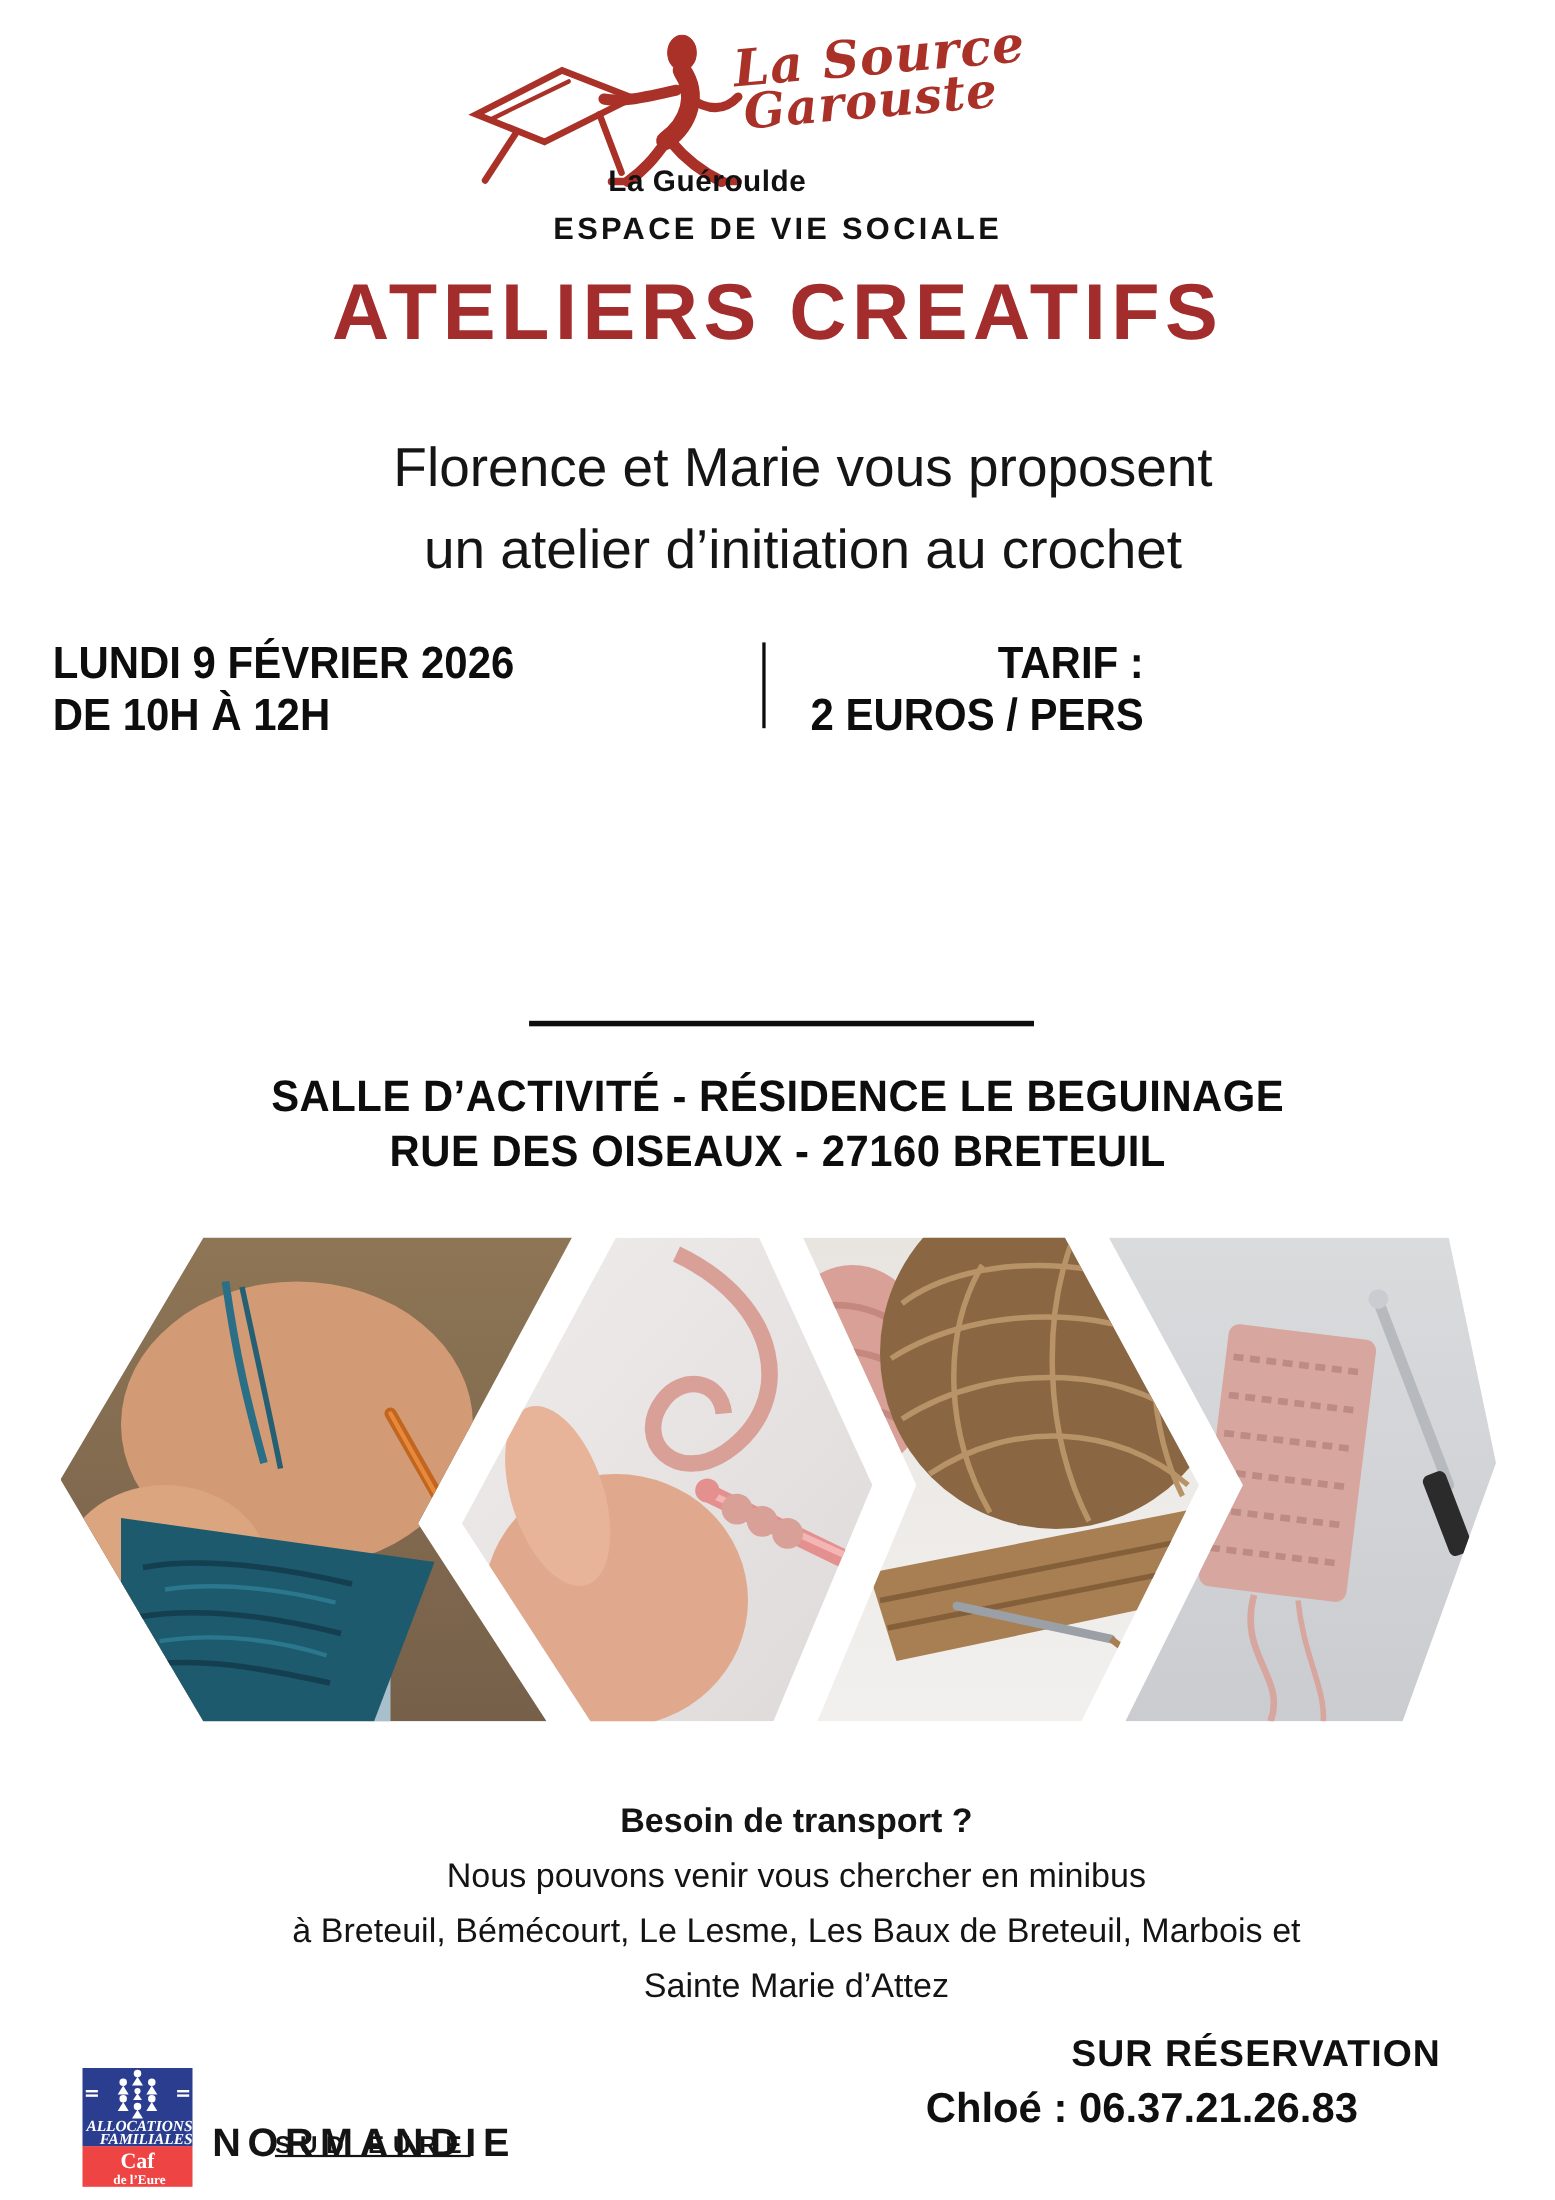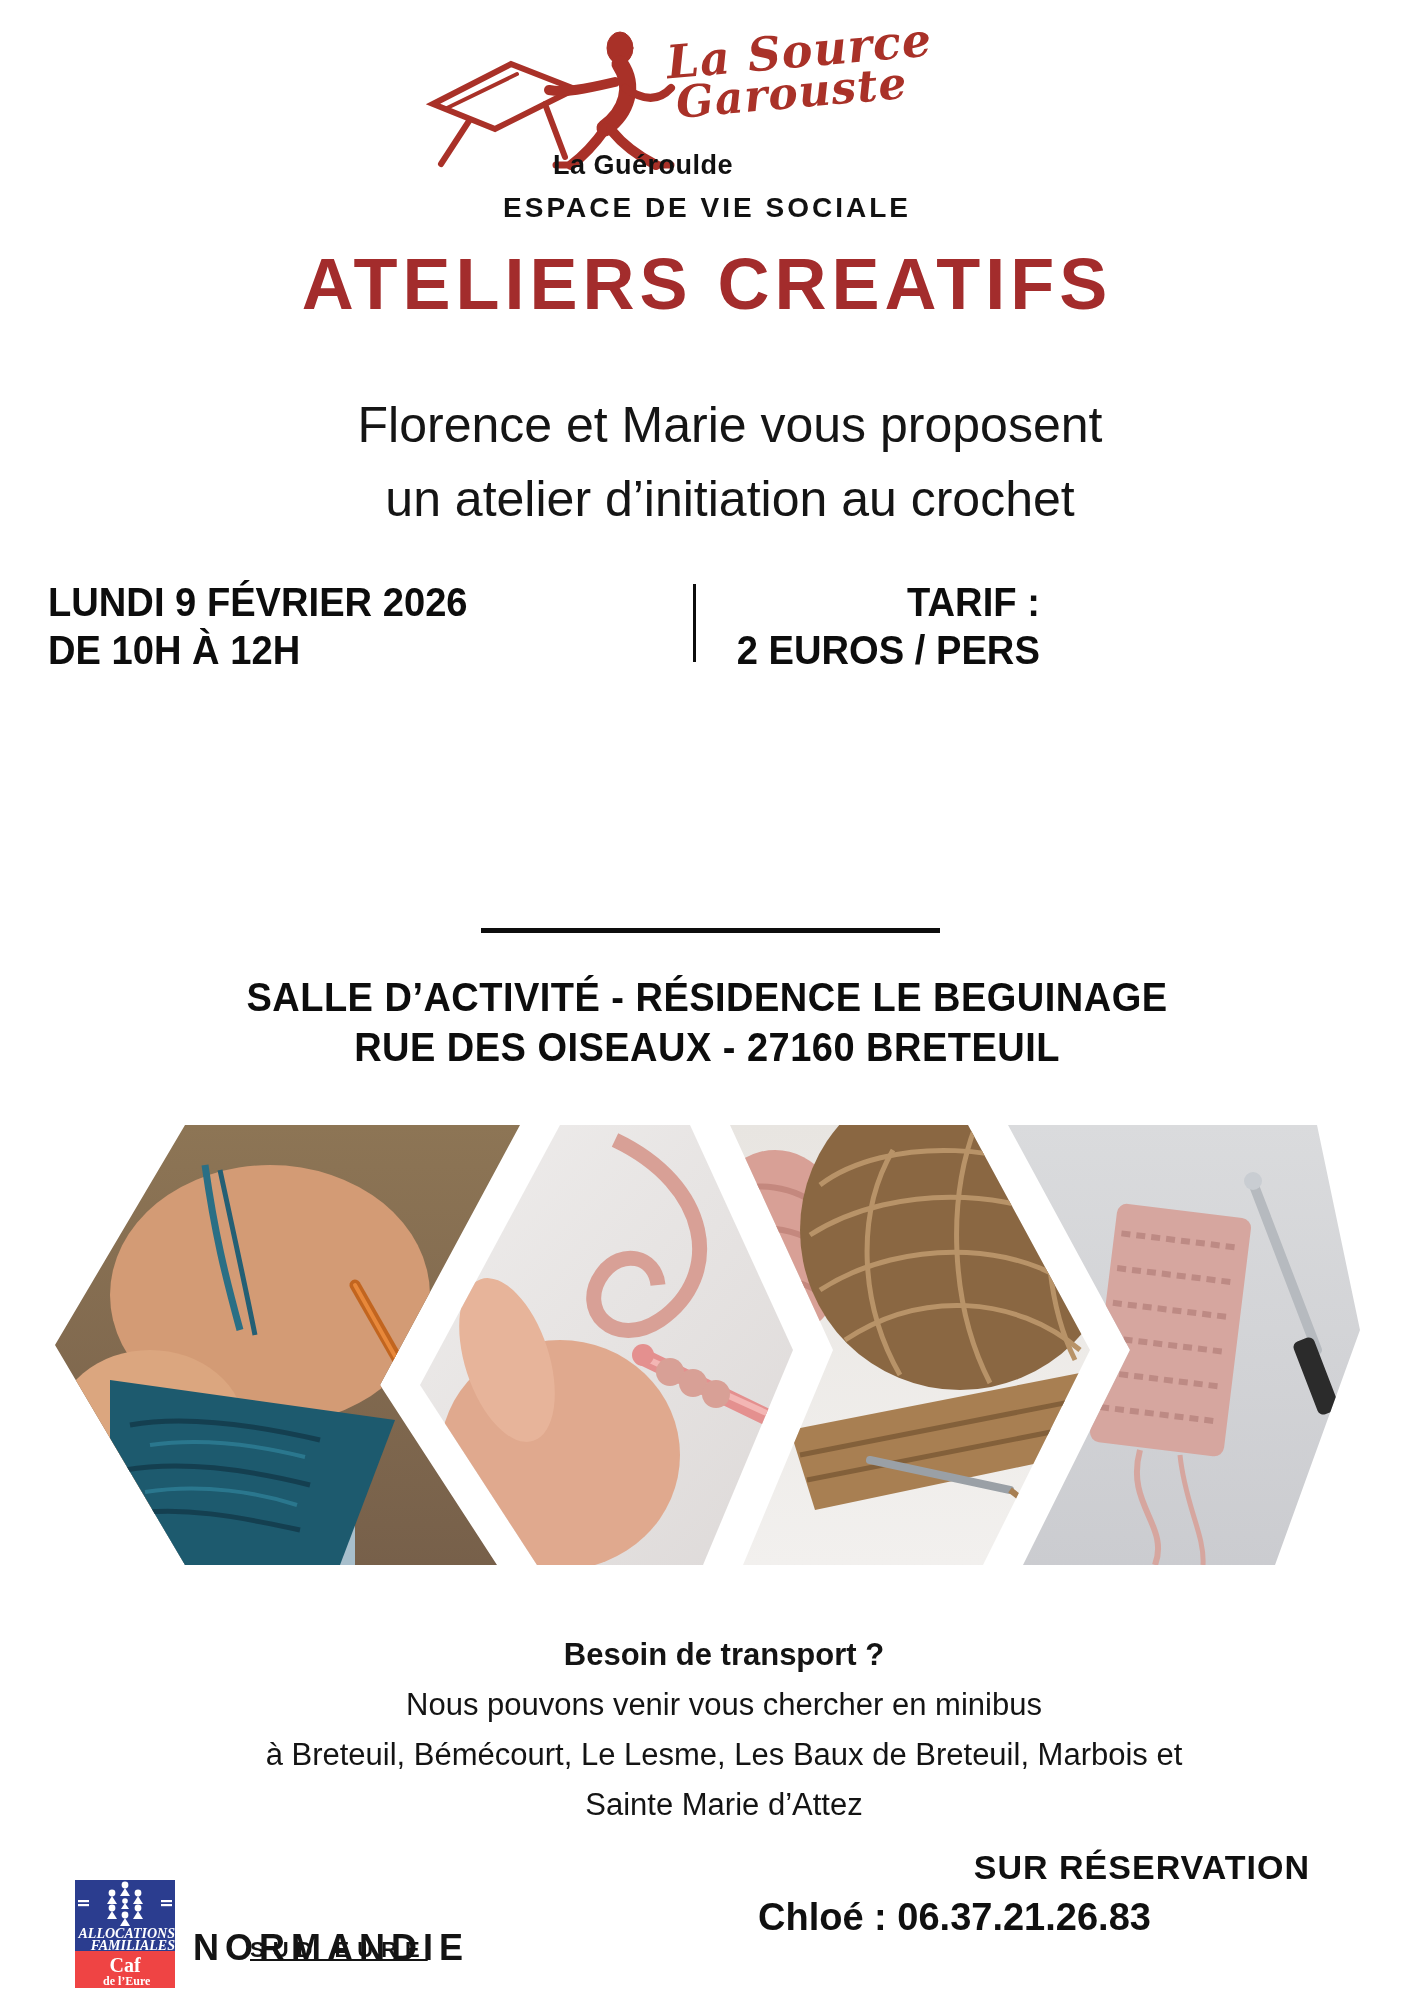--- a/index.html
+++ b/index.html
@@ -30,21 +30,21 @@
   .hline{height:5px;background:#0d0d0d;}
   
   .address{font-size:40px;font-weight:800;line-height:50px;letter-spacing:0.5px;color:#0d0d0d;transform:scaleX(.95);transform-origin:center top;}
   
   .transport{font-size:31px;line-height:50px;color:#141414;}
   .transport .head{font-weight:700;}
   
   .brand1{font-size:36px;font-weight:700;letter-spacing:6px;color:#141414;}
   .brand2{font-size:22px;font-weight:600;letter-spacing:8px;color:#141414;}
   .resa{font-size:34px;font-weight:900;letter-spacing:1px;color:#101010;text-align:right;}
-  .contact{font-size:38px;font-weight:700;color:#101010;text-align:left;}
+  .contact{font-size:38px;font-weight:700;color:#101010;text-align:center;}
   .caf-org{font-family:"Liberation Serif",serif;font-style:italic;font-weight:700;
            font-size:14px;line-height:12px;color:#fff;text-align:right;letter-spacing:0;}
   .caf-name{font-family:"Liberation Serif",serif;font-weight:700;font-size:20px;line-height:20px;color:#fff;text-align:center;}
   .caf-region{font-family:"Liberation Serif",serif;font-weight:700;font-size:12px;line-height:13px;color:#fff;text-align:left;margin-left:28px;}
 </style>
 </head>
 <body>
 
 <div id="poster">
 

